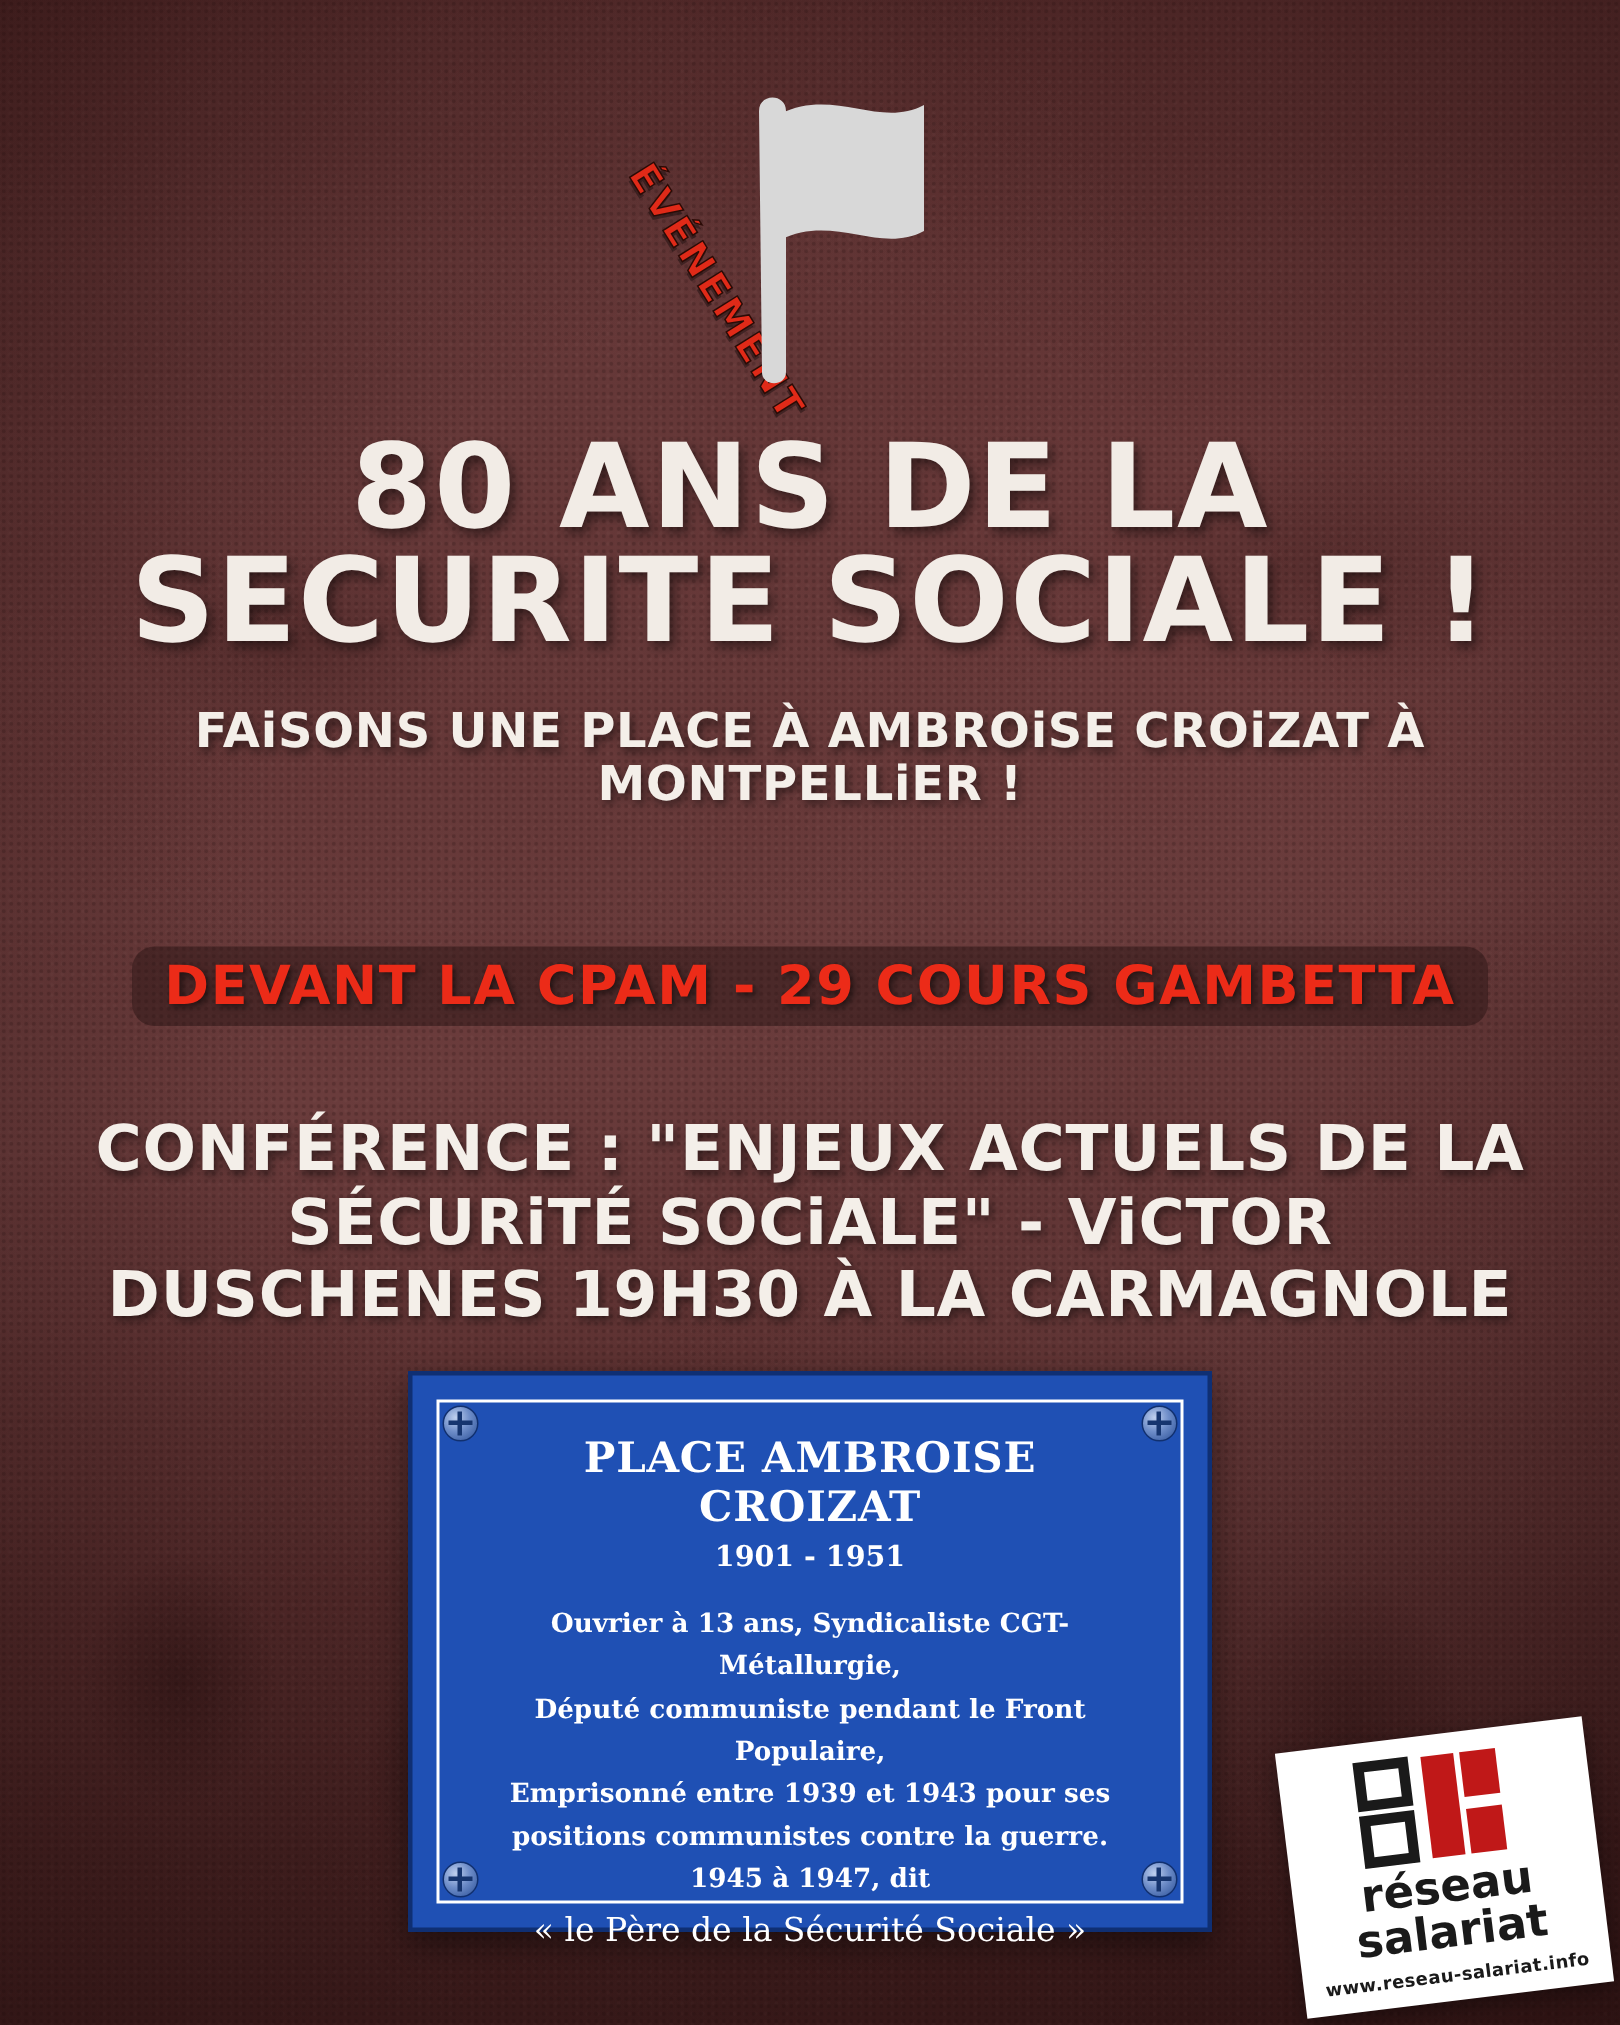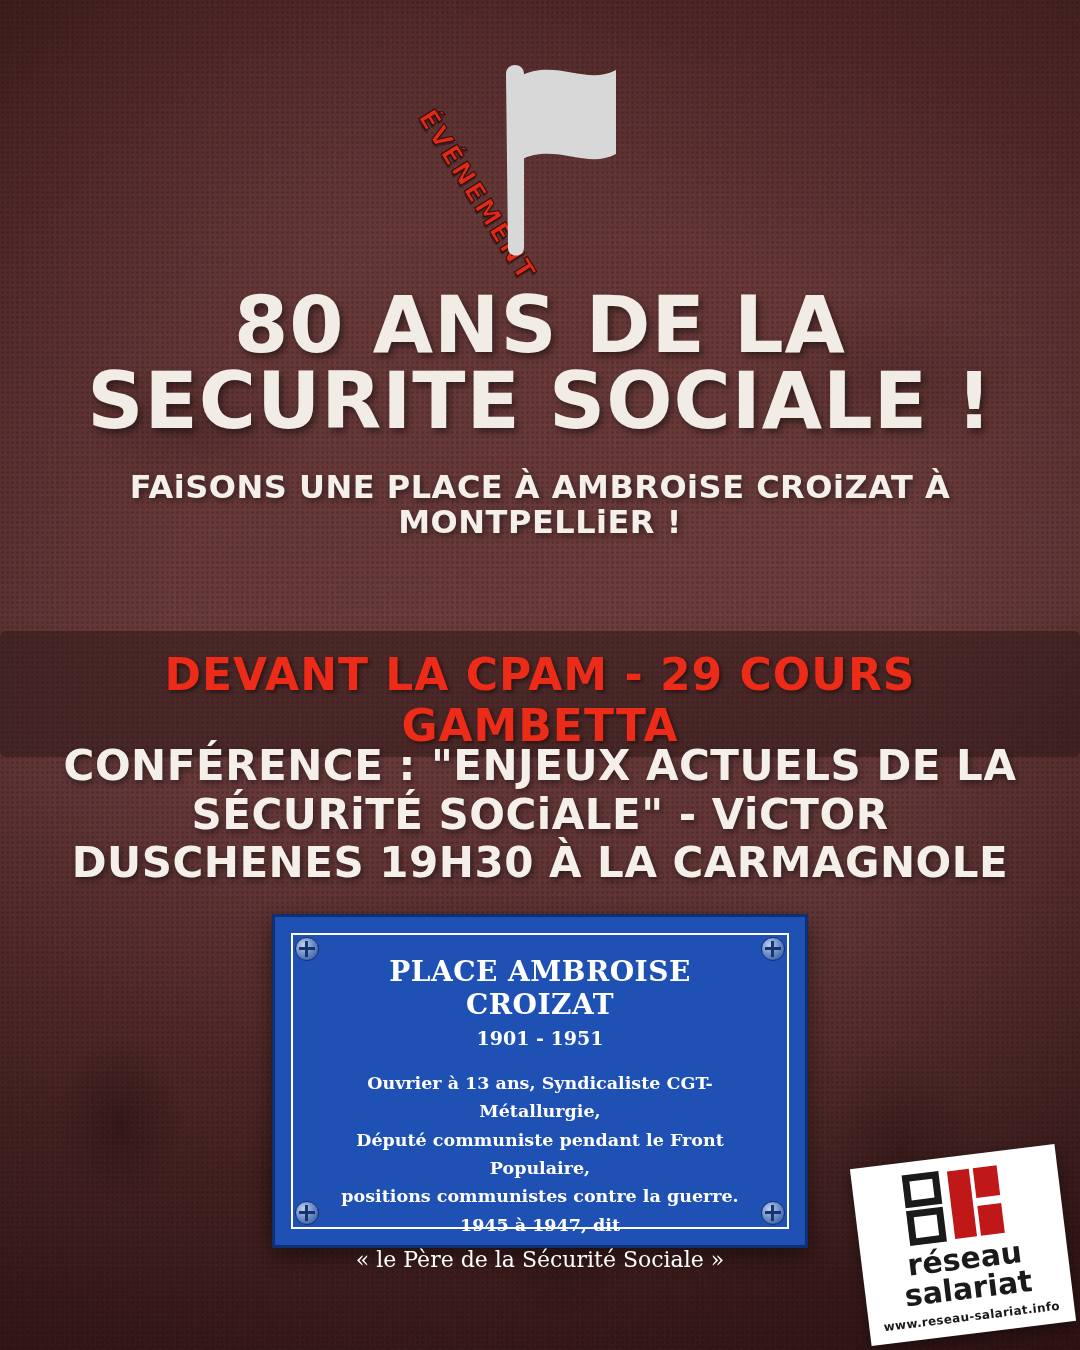--- a/index.html
+++ b/index.html
@@ -140,23 +140,24 @@
     color: #ec2b18;
     font-family: "DejaVu Sans", sans-serif;
     font-weight: 900;
     font-size: 40px;
     letter-spacing: 1px;
     padding: 6px 18px 4px;
     border-radius: 6px;
     text-shadow: 2px 2px 4px rgba(0,0,0,.5);
   }
   .date-line.place {
-    font-size: 44px;
+    font-size: 36px;
     margin-top: 6px;
-    padding: 18px 22px 6px;
+    padding: 6px 22px 6px;
+    border-radius: 15px;
   }
   
   .conf {
     position: absolute;
     top: 742px;
     left: 0;
     width: 1080px;
     text-align: center;
     color: #f4efe9;
     font-family: "DejaVu Sans", sans-serif;
@@ -167,21 +168,21 @@
     text-shadow: 2px 3px 6px rgba(0,0,0,.45);
     padding: 0 40px;
     box-sizing: border-box;
   }
   
   .plaque {
     position: absolute;
     left: 272px;
     top: 914px;
     width: 536px;
-    height: 334px;
+    height: 374px;
     background: #1f50b4;
     border: 3px solid #0f2f73;
     box-shadow: 0 8px 20px rgba(0,0,0,.45);
     box-sizing: border-box;
   }
   .plaque-inner {
     position: absolute;
     inset: 16px;
     border: 2px solid #ffffff;
     box-sizing: border-box;
@@ -314,20 +315,21 @@
     <div class="plaque">
       <span class="screw tl"></span>
       <span class="screw tr"></span>
       <span class="screw bl"></span>
       <span class="screw br"></span>
       <div class="plaque-inner">
         <div class="plaque-title">PLACE AMBROISE CROIZAT</div>
         <div class="plaque-years">1901 - 1951</div>
         <div class="plaque-line">Ouvrier à 13 ans, Syndicaliste CGT-Métallurgie,</div>
         <div class="plaque-line">Député communiste pendant le Front Populaire,</div>
+        <div class="plaque-line">Emprisonné entre 1939 et 1943 pour ses</div>
         <div class="plaque-line">positions communistes contre la guerre.</div>
         <div class="plaque-line">1945 à 1947, dit</div>
         <div class="plaque-quote">« le Père de la Sécurité Sociale »</div>
       </div>
     </div>
 
     <div class="logo">
       <svg class="logo-mark" viewBox="0 0 110 72">
         <rect x="4" y="4" width="30" height="26" fill="none" stroke="#1a1a1a" stroke-width="7"></rect>
         <rect x="4" y="40" width="30" height="28" fill="none" stroke="#1a1a1a" stroke-width="7"></rect>

